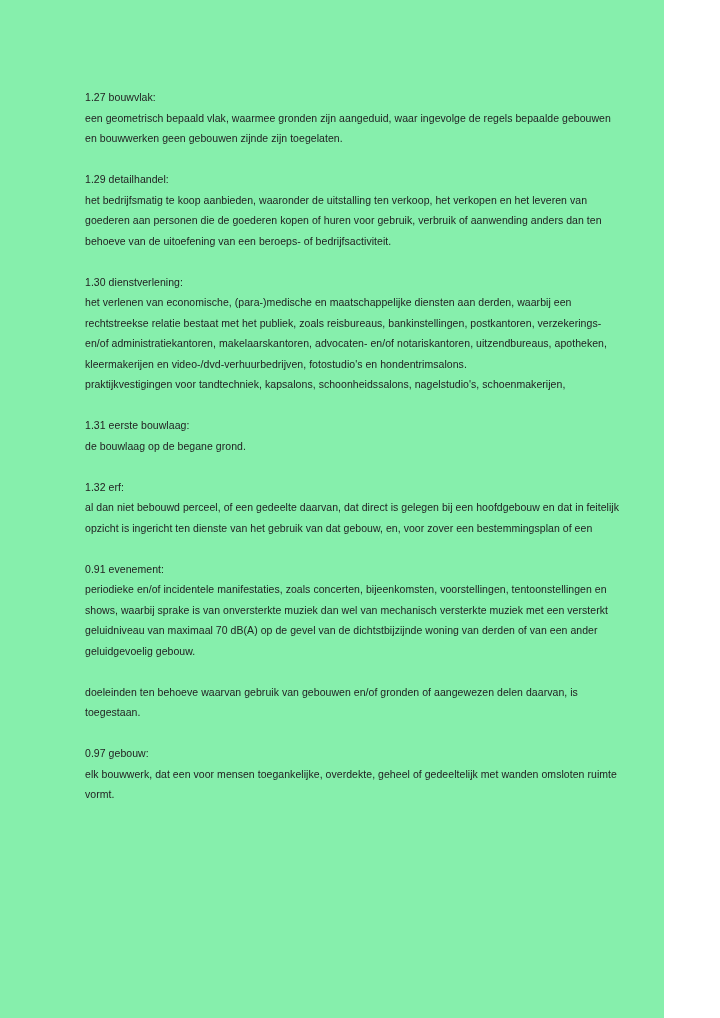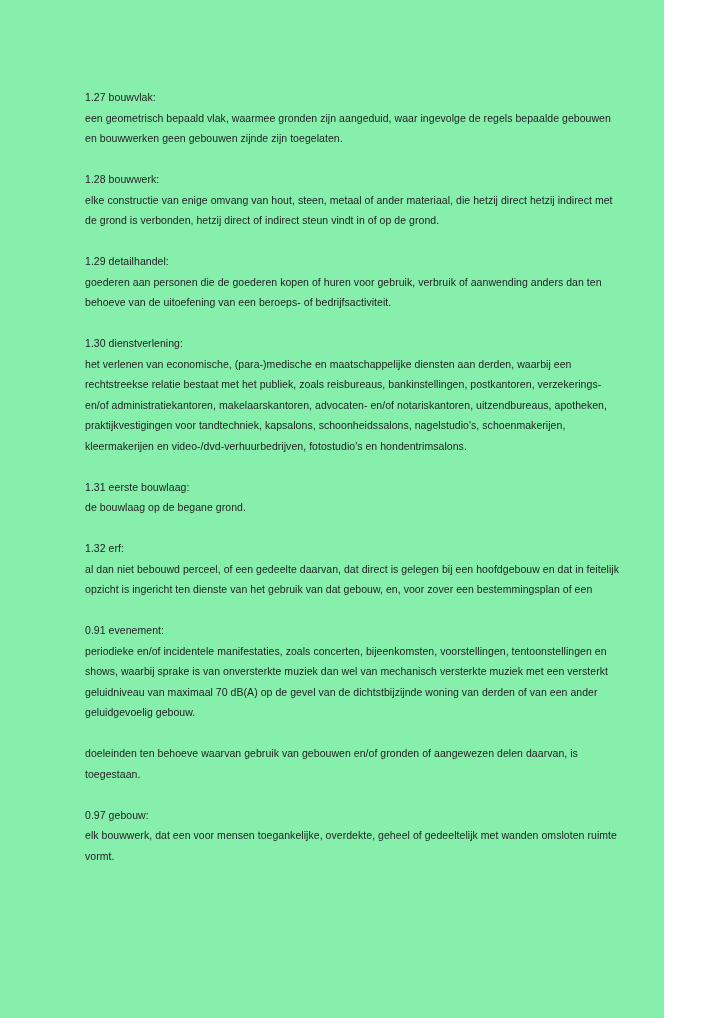--- a/index.html
+++ b/index.html
@@ -36,39 +36,35 @@
 <body>
 
 <div class="page">
 
   <div class="section">
     <div class="term">1.27 bouwvlak:</div>
     <div class="line">een geometrisch bepaald vlak, waarmee gronden zijn aangeduid, waar ingevolge de regels bepaalde gebouwen</div>
     <div class="line">en bouwwerken geen gebouwen zijnde zijn toegelaten.</div>
   </div>
 
-  <div class="section">
-    <div class="term">1.28 bouwwerk:</div>
-    <div class="line">elke constructie van enige omvang van hout, steen, metaal of ander materiaal, die hetzij direct hetzij indirect met</div>
-    <div class="line">de grond is verbonden, hetzij direct of indirect steun vindt in of op de grond.</div>
-  </div>
 
   <div class="section">
     <div class="term">1.29 detailhandel:</div>
+    <div class="line">het bedrijfsmatig te koop aanbieden, waaronder de uitstalling ten verkoop, het verkopen en het leveren van</div>
     <div class="line">goederen aan personen die de goederen kopen of huren voor gebruik, verbruik of aanwending anders dan ten</div>
     <div class="line">behoeve van de uitoefening van een beroeps- of bedrijfsactiviteit.</div>
   </div>
 
   <div class="section">
     <div class="term">1.30 dienstverlening:</div>
     <div class="line">het verlenen van economische, (para-)medische en maatschappelijke diensten aan derden, waarbij een</div>
     <div class="line">rechtstreekse relatie bestaat met het publiek, zoals reisbureaus, bankinstellingen, postkantoren, verzekerings-</div>
     <div class="line">en/of administratiekantoren, makelaarskantoren, advocaten- en/of notariskantoren, uitzendbureaus, apotheken,</div>
+    <div class="line">kleermakerijen en video-/dvd-verhuurbedrijven, fotostudio's en hondentrimsalons.</div>
     <div class="line">praktijkvestigingen voor tandtechniek, kapsalons, schoonheidssalons, nagelstudio's, schoenmakerijen,</div>
-    <div class="line">kleermakerijen en video-/dvd-verhuurbedrijven, fotostudio's en hondentrimsalons.</div>
   </div>
 
   <div class="section">
     <div class="term">1.31 eerste bouwlaag:</div>
     <div class="line">de bouwlaag op de begane grond.</div>
   </div>
 
   <div class="section">
     <div class="term">1.32 erf:</div>
     <div class="line">al dan niet bebouwd perceel, of een gedeelte daarvan, dat direct is gelegen bij een hoofdgebouw en dat in feitelijk</div>

